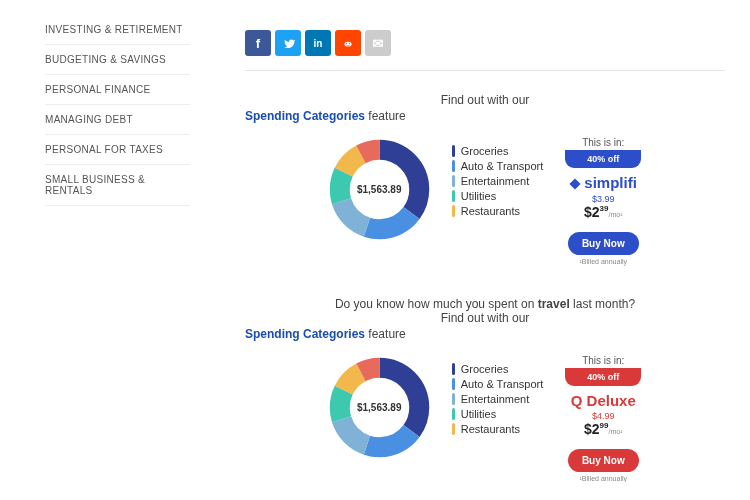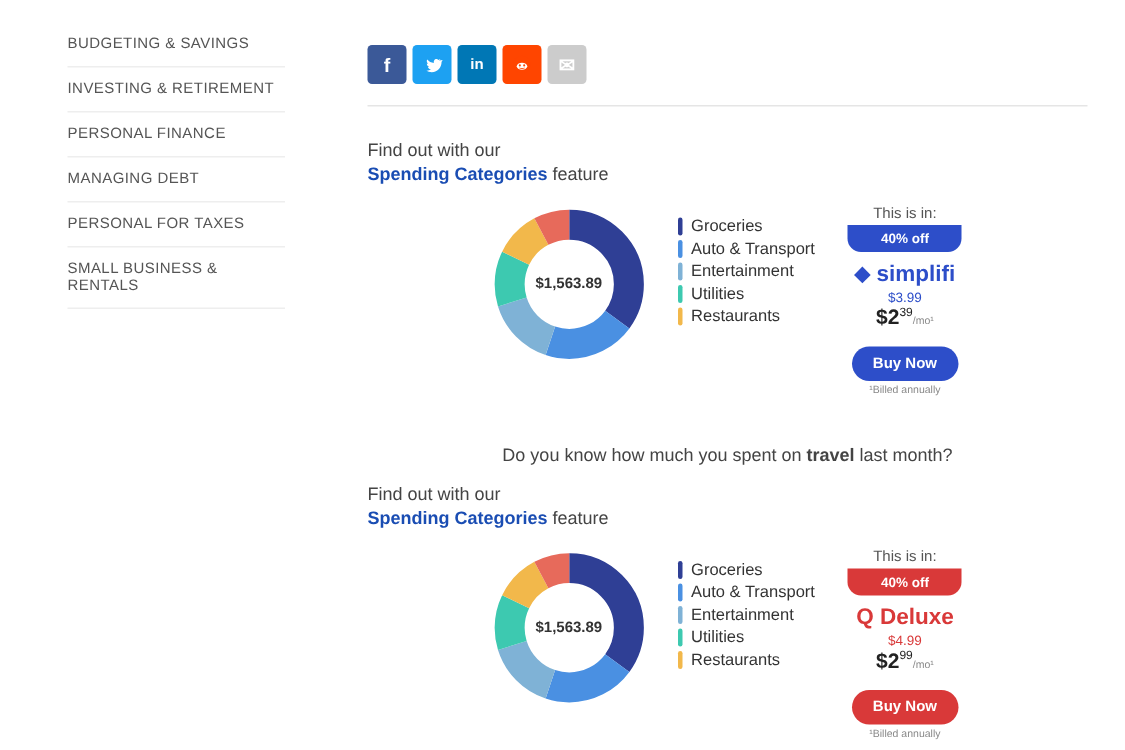--- a/index.html
+++ b/index.html
@@ -7,53 +7,53 @@
 .page{display:flex}
 .sidebar{width:190px;padding:15px 0 0 45px;flex-shrink:0}
 .side-item{display:block;padding:9px 0;font-size:10px;color:#555;text-decoration:none;border-bottom:1px solid #eee;letter-spacing:.3px}
 .main{flex:1;padding:30px 25px 0 55px}
 .socials{display:flex;gap:4px;padding-bottom:14px;border-bottom:1px solid #e5e5e5}
 .soc{width:26px;height:26px;border-radius:3px;display:flex;align-items:center;justify-content:center;color:#fff;font-size:13px;font-weight:bold}
 .fb{background:#3b5998}.tw{background:#1da1f2}.in{background:#0077b5}.rd{background:#ff4500}.em{background:#ccc}
 .promo{margin-top:22px}
 .q{text-align:center;font-size:12px;color:#444}
 .q .bold{font-weight:700}
-.sub{font-size:12px;color:#444;margin-top:12px}
+.sub{text-align:center;font-size:12px;color:#444;}
 .link{text-align:left;font-size:12px;margin-top:2px}
 .link a{color:#1a4db3;text-decoration:none;font-weight:600}
 .link span{color:#444;font-weight:400}
 .row{display:flex;justify-content:center;align-items:flex-start;gap:20px;margin-top:14px}
 .donut{position:relative;width:105px;height:105px;flex-shrink:0}
 .donut svg{width:105px;height:105px}
 .dcenter{position:absolute;top:0;left:0;right:0;bottom:0;display:flex;align-items:center;justify-content:center;font-size:10px;font-weight:700;color:#333}
 .legend{display:flex;flex-direction:column;gap:3px;padding-top:8px}
 .legend-row{display:flex;align-items:center;gap:6px;font-size:11px;color:#333}
 .swatch{width:3px;height:12px;border-radius:1.5px}
 .card{width:80px;flex-shrink:0;text-align:center}
 .thisin{font-size:10px;color:#555;margin-bottom:2px}
 .badge{height:18px;border-radius:0 0 9px 9px;color:#fff;font-size:9px;font-weight:600;display:flex;align-items:center;justify-content:center;margin:0 2px}
 .bblue{background:#2d4ec9}.bred{background:#d93939}
 .prodname{font-size:15px;font-weight:700;margin-top:6px}
 .prodname.sim{color:#2d4ec9}.prodname.del{color:#d93939}
 .oldp{font-size:9px;margin-top:2px}
 .oldp.sim{color:#2d4ec9}.oldp.del{color:#d93939}
 .newp{font-size:14px;font-weight:800;color:#222;margin-top:0}
-.newp sup{font-size:8px;font-weight:400}
+.newp sup{font-size:8px;font-weight:700}
 .newp .mo{font-size:7px;font-weight:400;color:#888}
 .buy{display:inline-block;padding:6px 14px;border-radius:14px;color:#fff;font-size:10px;font-weight:600;margin-top:12px;border:none}
 .buy.sim{background:#2d4ec9}.buy.del{background:#d93939}
 .bill{font-size:7px;color:#888;margin-top:3px}
 </style>
 </head>
 <body>
 
 <div class="page">
   <nav class="sidebar">
+    <a class="side-item">INVESTING &amp; RETIREMENT</a>
     <a class="side-item">BUDGETING &amp; SAVINGS</a>
-    <a class="side-item">INVESTING &amp; RETIREMENT</a>
     <a class="side-item">PERSONAL FINANCE</a>
     <a class="side-item">MANAGING DEBT</a>
     <a class="side-item">PERSONAL FOR TAXES</a>
     <a class="side-item">SMALL BUSINESS &amp; RENTALS</a>
   </nav>
 
   <div class="main">
     <div class="socials">
       <a class="soc fb">f</a>
       <a class="soc tw">

